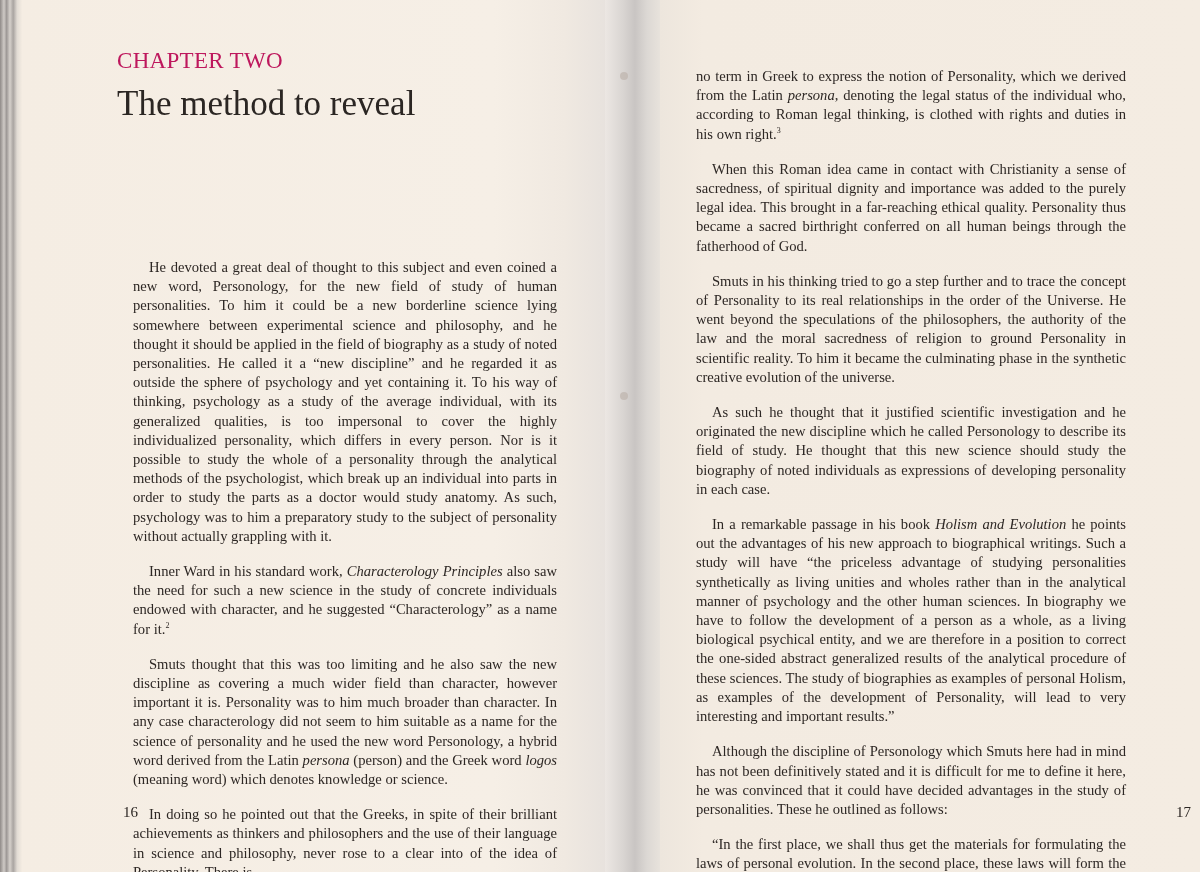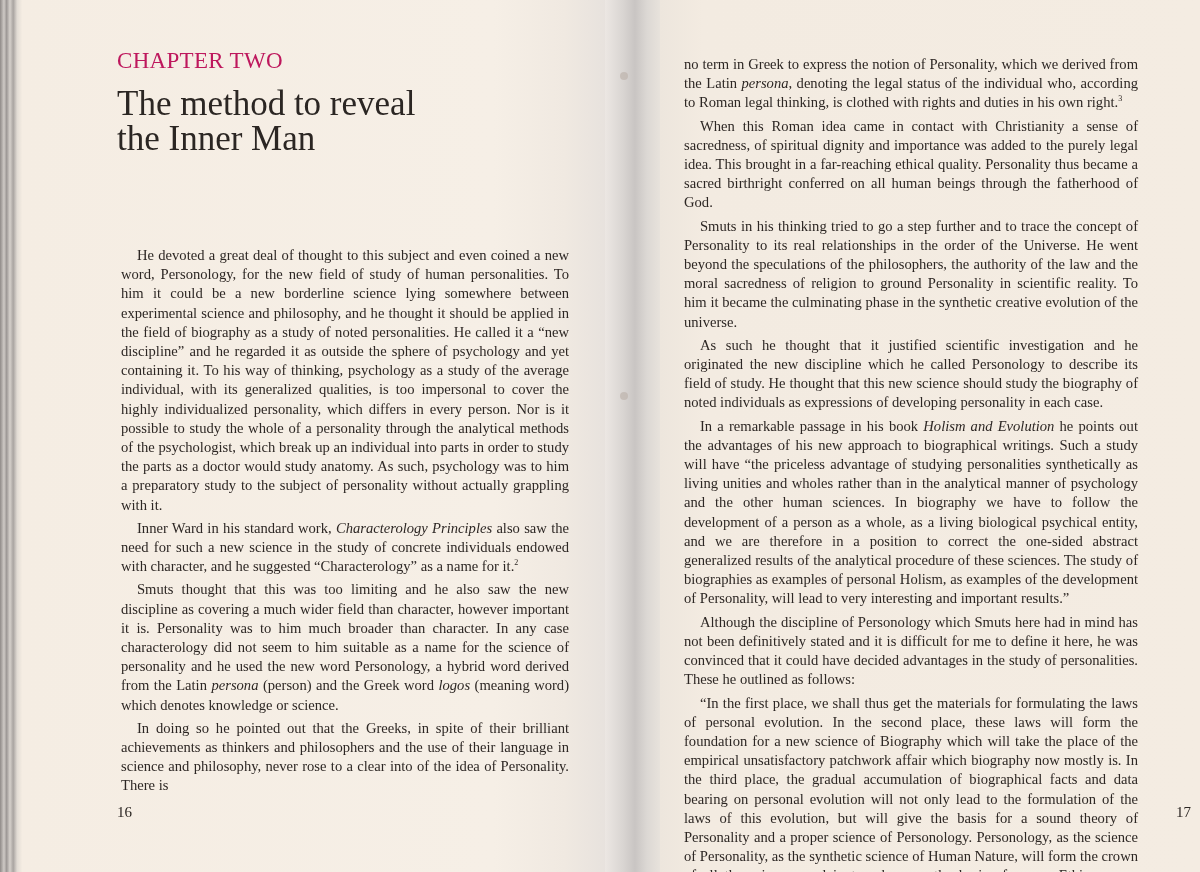--- a/index.html
+++ b/index.html
@@ -37,45 +37,44 @@
   .chapter-title {
     position:absolute; left:117px; top:86px; width:420px;
     font-size:35px; line-height:35px; color:#2b2623;
   }
   .col {
     position:absolute; font-size:14.6px; line-height:19.2px;
     text-align:justify; color:#2d2724;
   }
   .col-left { left:117px; top:242px; width:456px; }
   .col-right { left:680px; top:51px; width:462px; }
-  .col p { margin:4px; text-indent:16px; }
+  .col p { margin:16px; text-indent:16px; }
   .col p.noindent { text-indent:0; }
   .col i { font-style:italic; }
   sup { font-size:8px; vertical-align:super; line-height:0; }
   .folio { position:absolute; font-size:15px; color:#2b2623; }
-  .folio-left { left:117px; top:804px; }
+  .folio-left { left:123px; top:804px; }
   .folio-right { left:1176px; top:804px; }
 </style>
 </head>
 <body>
 
 <div class="spread">
   <div class="edge-left"></div>
 
   <div class="page-left"></div>
   <div class="gutter"></div>
   <div class="page-right"></div>
 
   <div class="bleed" style="top:72px"></div>
   <div class="bleed" style="top:392px"></div>
 
   <div class="chapter-label">CHAPTER TWO</div>
   <div class="chapter-title">
     <div>The method to reveal</div>
-    <div>the Inner Man</div>
   </div>
 
   <div class="col col-left" id="col-left">
       <p><span>He devoted a great deal of thought to this subject and even coined a new word, Personology, for the new field of study of human personalities. To him it could be a new borderline science lying somewhere between experimental science and philosophy, and he thought it should be applied in the field of biography as a study of noted personalities. He called it a “new discipline” and he regarded it as outside the sphere of psychology and yet containing it. To his way of thinking, psychology as a study of the average individual, with its generalized qualities, is too impersonal to cover the highly individualized personality, which differs in every person. Nor is it possible to study the whole of a personality through the analytical methods of the psychologist, which break up an individual into parts in order to study the parts as a doctor would study anatomy. As such, psychology was to him a preparatory study to the subject of personality without actually grappling with it.</span></p>
       <p><span>Inner Ward in his standard work, </span><i>Characterology Principles</i><span> also saw the need for such a new science in the study of concrete individuals endowed with character, and he suggested “Characterology” as a name for it.</span><sup>2</sup></p>
       <p><span>Smuts thought that this was too limiting and he also saw the new discipline as covering a much wider field than character, however important it is. Personality was to him much broader than character. In any case characterology did not seem to him suitable as a name for the science of personality and he used the new word Personology, a hybrid word derived from the Latin </span><i>persona</i><span> (person) and the Greek word </span><i>logos</i><span> (meaning word) which denotes knowledge or science.</span></p>
       <p><span>In doing so he pointed out that the Greeks, in spite of their brilliant achievements as thinkers and philosophers and the use of their language in science and philosophy, never rose to a clear into of the idea of Personality. There is</span></p>
     </div>
   <div class="col col-right" id="col-right">
       <p class="noindent"><span>no term in Greek to express the notion of Personality, which we derived from the Latin </span><i>persona</i><span>, denoting the legal status of the individual who, according to Roman legal thinking, is clothed with rights and duties in his own right.</span><sup>3</sup></p>

